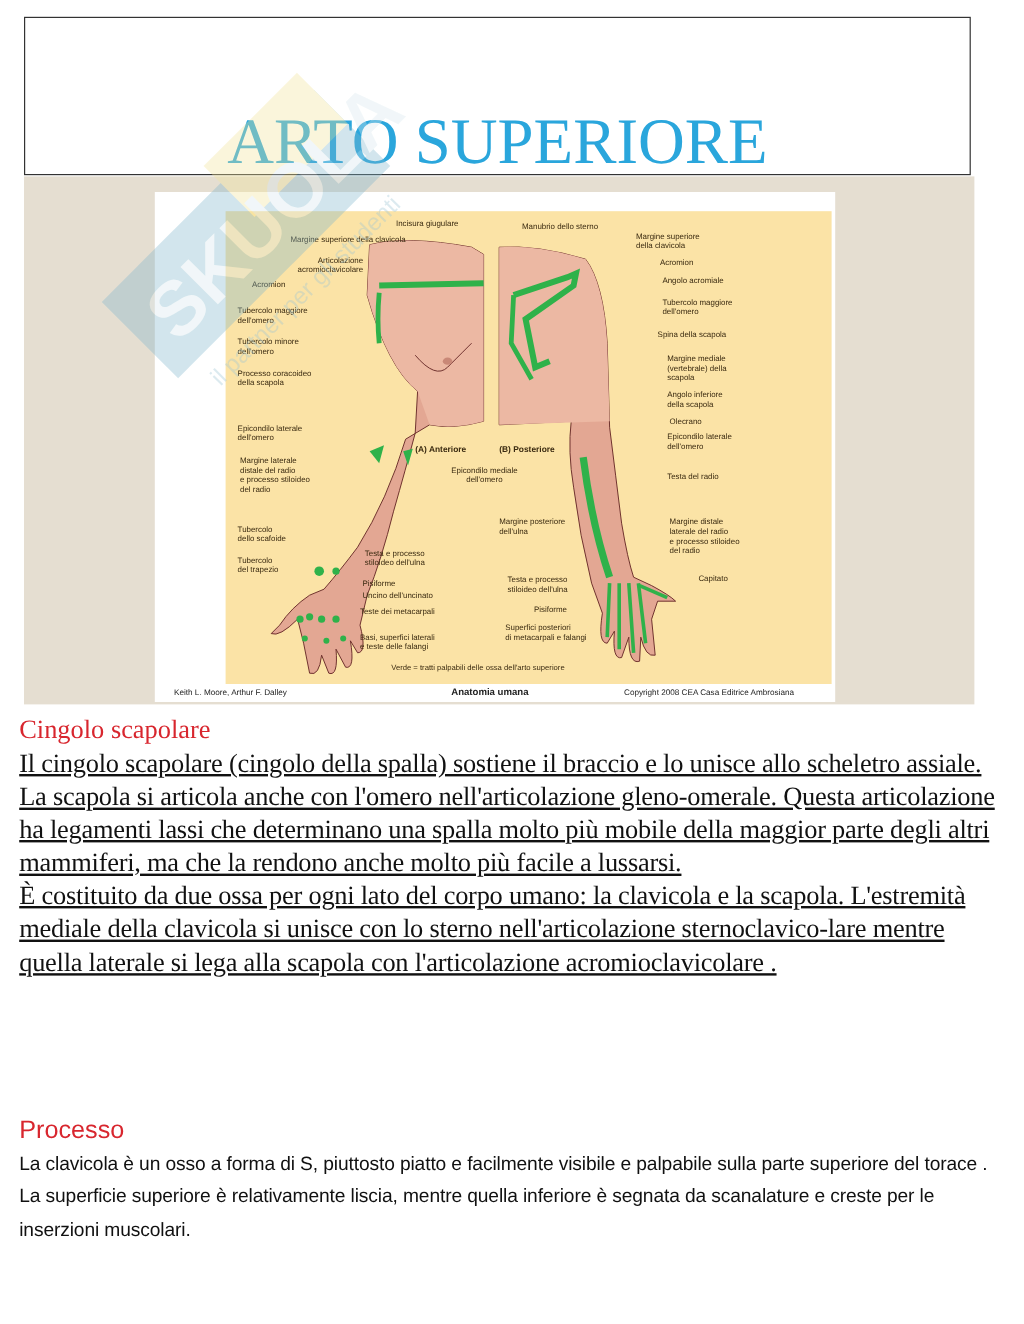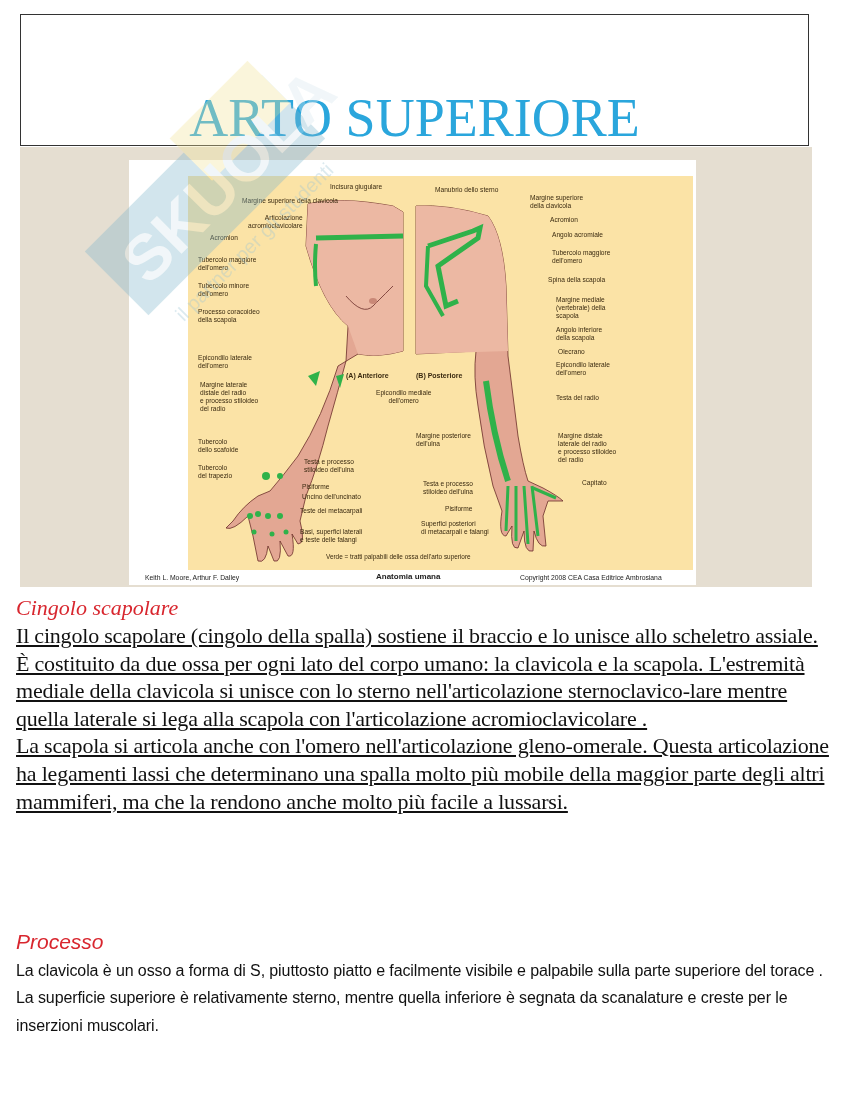--- a/index.html
+++ b/index.html
@@ -13,21 +13,21 @@
   .figure-panel { position: absolute; left: 188px; top: 176px; width: 505px; height: 394px; background: #fbe3a6; overflow: hidden; }
 
   .fig-label { position: absolute; font-size: 6.6px; line-height: 8px; color: #3a2a10; white-space: pre-line; font-family: "Liberation Sans", sans-serif; }
   .view-label { position: absolute; font-size: 7px; font-weight: bold; color: #3a2a10; }
   .legend-note { position: absolute; font-size: 6.4px; color: #3a2a10; }
   .credit { position: absolute; font-size: 6.8px; color: #222; top: 574px; }
   .credit.bold { font-weight: bold; font-size: 8px; top: 572px; }
 
   .watermark { position: absolute; left: 40px; top: 30px; width: 330px; height: 330px; pointer-events: none; opacity: 0.35; }
 
-  .h-red { position: absolute; left: 16px; color: #d8262e; font-size: 21px; font-style: italic; }
+  .h-red { position: absolute; left: 16px; color: #d8262e; font-size: 21px; }
   .h-red.serif { font-family: "Liberation Serif", serif; top: 595px; font-size: 22px; }
   .h-red.sans { font-family: "Liberation Sans", sans-serif; top: 930px; font-size: 21px; }
 
   .para { position: absolute; left: 16px; width: 820px; color: #111; }
   .para.serif { font-family: "Liberation Serif", serif; font-size: 22px; line-height: 27.6px; top: 622px; letter-spacing: -0.2px; text-decoration: underline; }
   .para.sans { font-family: Liberation Sans, sans-serif; font-size: 16px; line-height: 27.3px; top: 957px; letter-spacing: -0.1px; }
   .para p { margin: 0; }
 </style>
 </head>
 <body>
@@ -152,21 +152,21 @@
     <rect x="40" y="120" width="250" height="90" fill="#7fb6cc"></rect>
     <rect x="180" y="100" width="110" height="60" fill="#f3e59a"></rect>
     <text x="60" y="190" font-family="Liberation Sans, sans-serif" font-size="64" font-weight="bold" fill="#d8e8ee">SKUOLA</text>
     <text x="60" y="240" font-family="Liberation Sans, sans-serif" font-size="20" fill="#9cc4d4">il partner per gli studenti</text>
   </g>
 </svg>
 
 <div class="h-red serif">Cingolo scapolare</div>
 <div class="para serif">
   <p>Il cingolo scapolare (cingolo della spalla) sostiene il braccio e lo unisce allo scheletro assiale.</p>
+  <p>La scapola si articola anche con l'omero nell'articolazione gleno-omerale. Questa articolazione ha legamenti lassi che determinano una spalla molto più mobile della maggior parte degli altri mammiferi, ma che la rendono anche molto più facile a lussarsi.</p>
   <p>È costituito da due ossa per ogni lato del corpo umano: la clavicola e la scapola. L'estremità mediale della clavicola si unisce con lo sterno nell'articolazione sternoclavico-lare mentre quella laterale si lega alla scapola con l'articolazione acromioclavicolare .</p>
-  <p>La scapola si articola anche con l'omero nell'articolazione gleno-omerale. Questa articolazione ha legamenti lassi che determinano una spalla molto più mobile della maggior parte degli altri mammiferi, ma che la rendono anche molto più facile a lussarsi.</p>
 </div>
 
 <div class="h-red sans">Processo</div>
 <div class="para sans">
   <p>La clavicola è un osso a forma di S, piuttosto piatto e facilmente visibile e palpabile sulla parte superiore del torace .</p>
-  <p>La superficie superiore è relativamente sterno, mentre quella inferiore è segnata da scanalature e creste per le inserzioni muscolari.</p>
+  <p>La superficie superiore è relativamente liscia, mentre quella inferiore è segnata da scanalature e creste per le inserzioni muscolari.</p>
 </div>
 
 </body></html>

